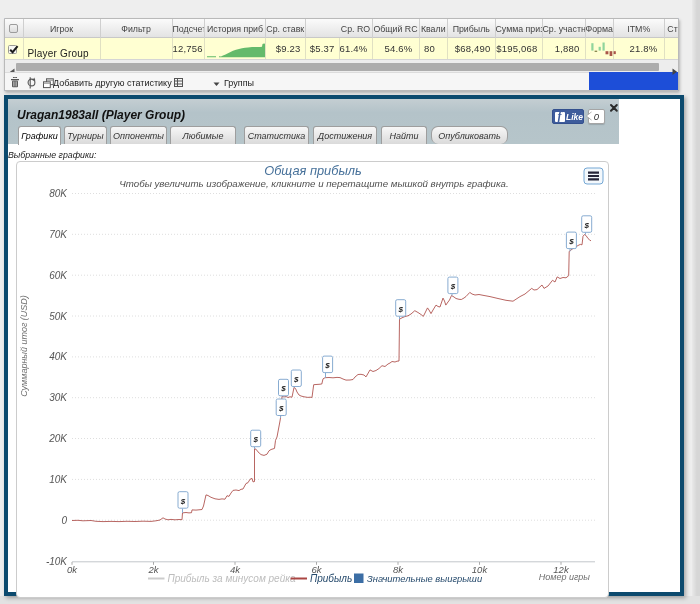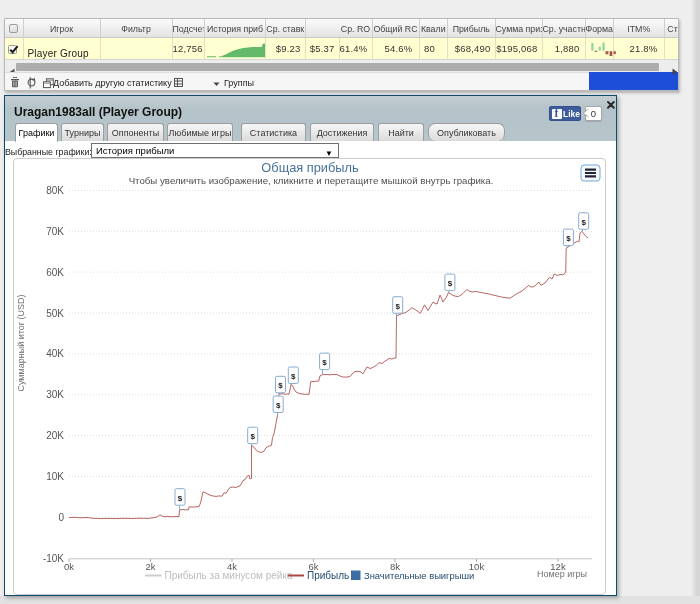--- a/index.html
+++ b/index.html
@@ -16,21 +16,21 @@
 #thead { left:0; top:0; width:673px; height:19px; background:linear-gradient(#fbfbfb,#e3e3e3); border-bottom:1px solid #c8c8c8; }
 .hc { position:absolute; top:0; height:19px; font-size:8.8px; color:#444; text-align:center; line-height:20px; overflow:hidden; white-space:nowrap; border-right:1px solid #cfcfcf; }
 #trow { left:0; top:19px; width:673px; height:21px; background:#ffffd2; }
 .tc { position:absolute; top:0; height:21px; font-size:9.5px; letter-spacing:0.2px; color:#333; line-height:21px; text-align:right; overflow:hidden; white-space:nowrap; border-right:1px solid #e0e0c2; }
 #hscroll { left:0; top:40px; width:673px; height:13px; background:#ededed; border-top:1px solid #d5d5d5; }
 #hthumb { left:10.5px; top:2.5px; width:643px; height:8px; background:#adadad; border-radius:1px; }
 #toolbar { left:0; top:53px; width:584px; height:20px; background:#f6f6f6; border-top:1px solid #dcdcdc; }
 .tbtxt { position:absolute; font-size:9px; color:#222; top:5px; }
 
 
-#popup { left:4px; top:95px; width:613px; height:501px; background:#fff; border:1px solid #0c4a6e; box-shadow:2px 2px 4px rgba(0,0,0,0.3); }
+#popup { left:4px; top:95px; width:680px; height:501px; background:#fff; border:4px solid #0c4a6e; box-shadow:2px 2px 4px rgba(0,0,0,0.3);font-style:italic; }
 #pophead { left:0; top:0; width:611px; height:45px; background:linear-gradient(#c4ced2,#b4c3c9 30%,#b6c5ca); }
 #poptitle { left:9px; top:9px; font-size:12px; font-weight:bold; color:#111; }
 .tab { position:absolute; top:27px; height:18px; font-size:9px; color:#333; line-height:18px; padding:0; text-align:center; background:linear-gradient(#f7f7f7,#dadada); border:1px solid #9e9e9e; border-bottom:none; border-radius:3px 3px 0 0; }
 .tab.active { background:#fff; height:19px; color:#000; z-index:3; }
 #selrow { left:0; top:46px; width:611px; height:18px; background:#fff; }
 #sellabel { left:0px; top:5px; font-size:8.8px; color:#222; }
 #selbox { left:86px; top:1px; width:248px; height:15px; background:#fff; border:1px solid #707070; font-size:9.5px; color:#000; line-height:13px; padding-left:4px; }
 #selarrow { right:5px; top:3px; font-size:8px; color:#000; position:absolute; }
 
 
@@ -159,21 +159,20 @@
   <div class="tab active" style="left:10px;width:43px;">Графики</div>
   <div class="tab" style="left:56px;width:43px;">Турниры</div>
   <div class="tab" style="left:102px;width:57px;">Оппоненты</div>
   <div class="tab" style="left:162px;width:66px;">Любимые игры</div>
   <div class="tab" style="left:236px;width:65px;">Статистика</div>
   <div class="tab" style="left:305px;width:64px;">Достижения</div>
   <div class="tab" style="left:373px;width:46px;">Найти</div>
   <div class="tab" style="left:423px;width:77px;border-radius:7px;">Опубликовать</div>
   <div class="abs" id="selrow">
     <div class="abs" id="sellabel">Выбранные графики:</div>
-    <div class="abs" id="selbox">История прибыли<span id="selarrow">▼</span></div>
   </div>
   <div class="abs" id="chartbox">
   <svg width="591" height="436" style="position:absolute;left:0;top:0;font-family:'Liberation Sans',sans-serif;">
     <g transform="translate(-14,-159)">
 
       <g stroke="#dedede" stroke-width="1" stroke-dasharray="1,2" fill="none">
         <path d="M69,190.5H592 M69,231.3H592 M69,272.2H592 M69,313H592 M69,353.9H592 M69,394.7H592 M69,435.5H592 M69,476.4H592 M69,517.2H592"></path>
       </g>
 
       <path d="M69,558.8H592" stroke="#c2c6ca" stroke-width="1" fill="none"></path>

